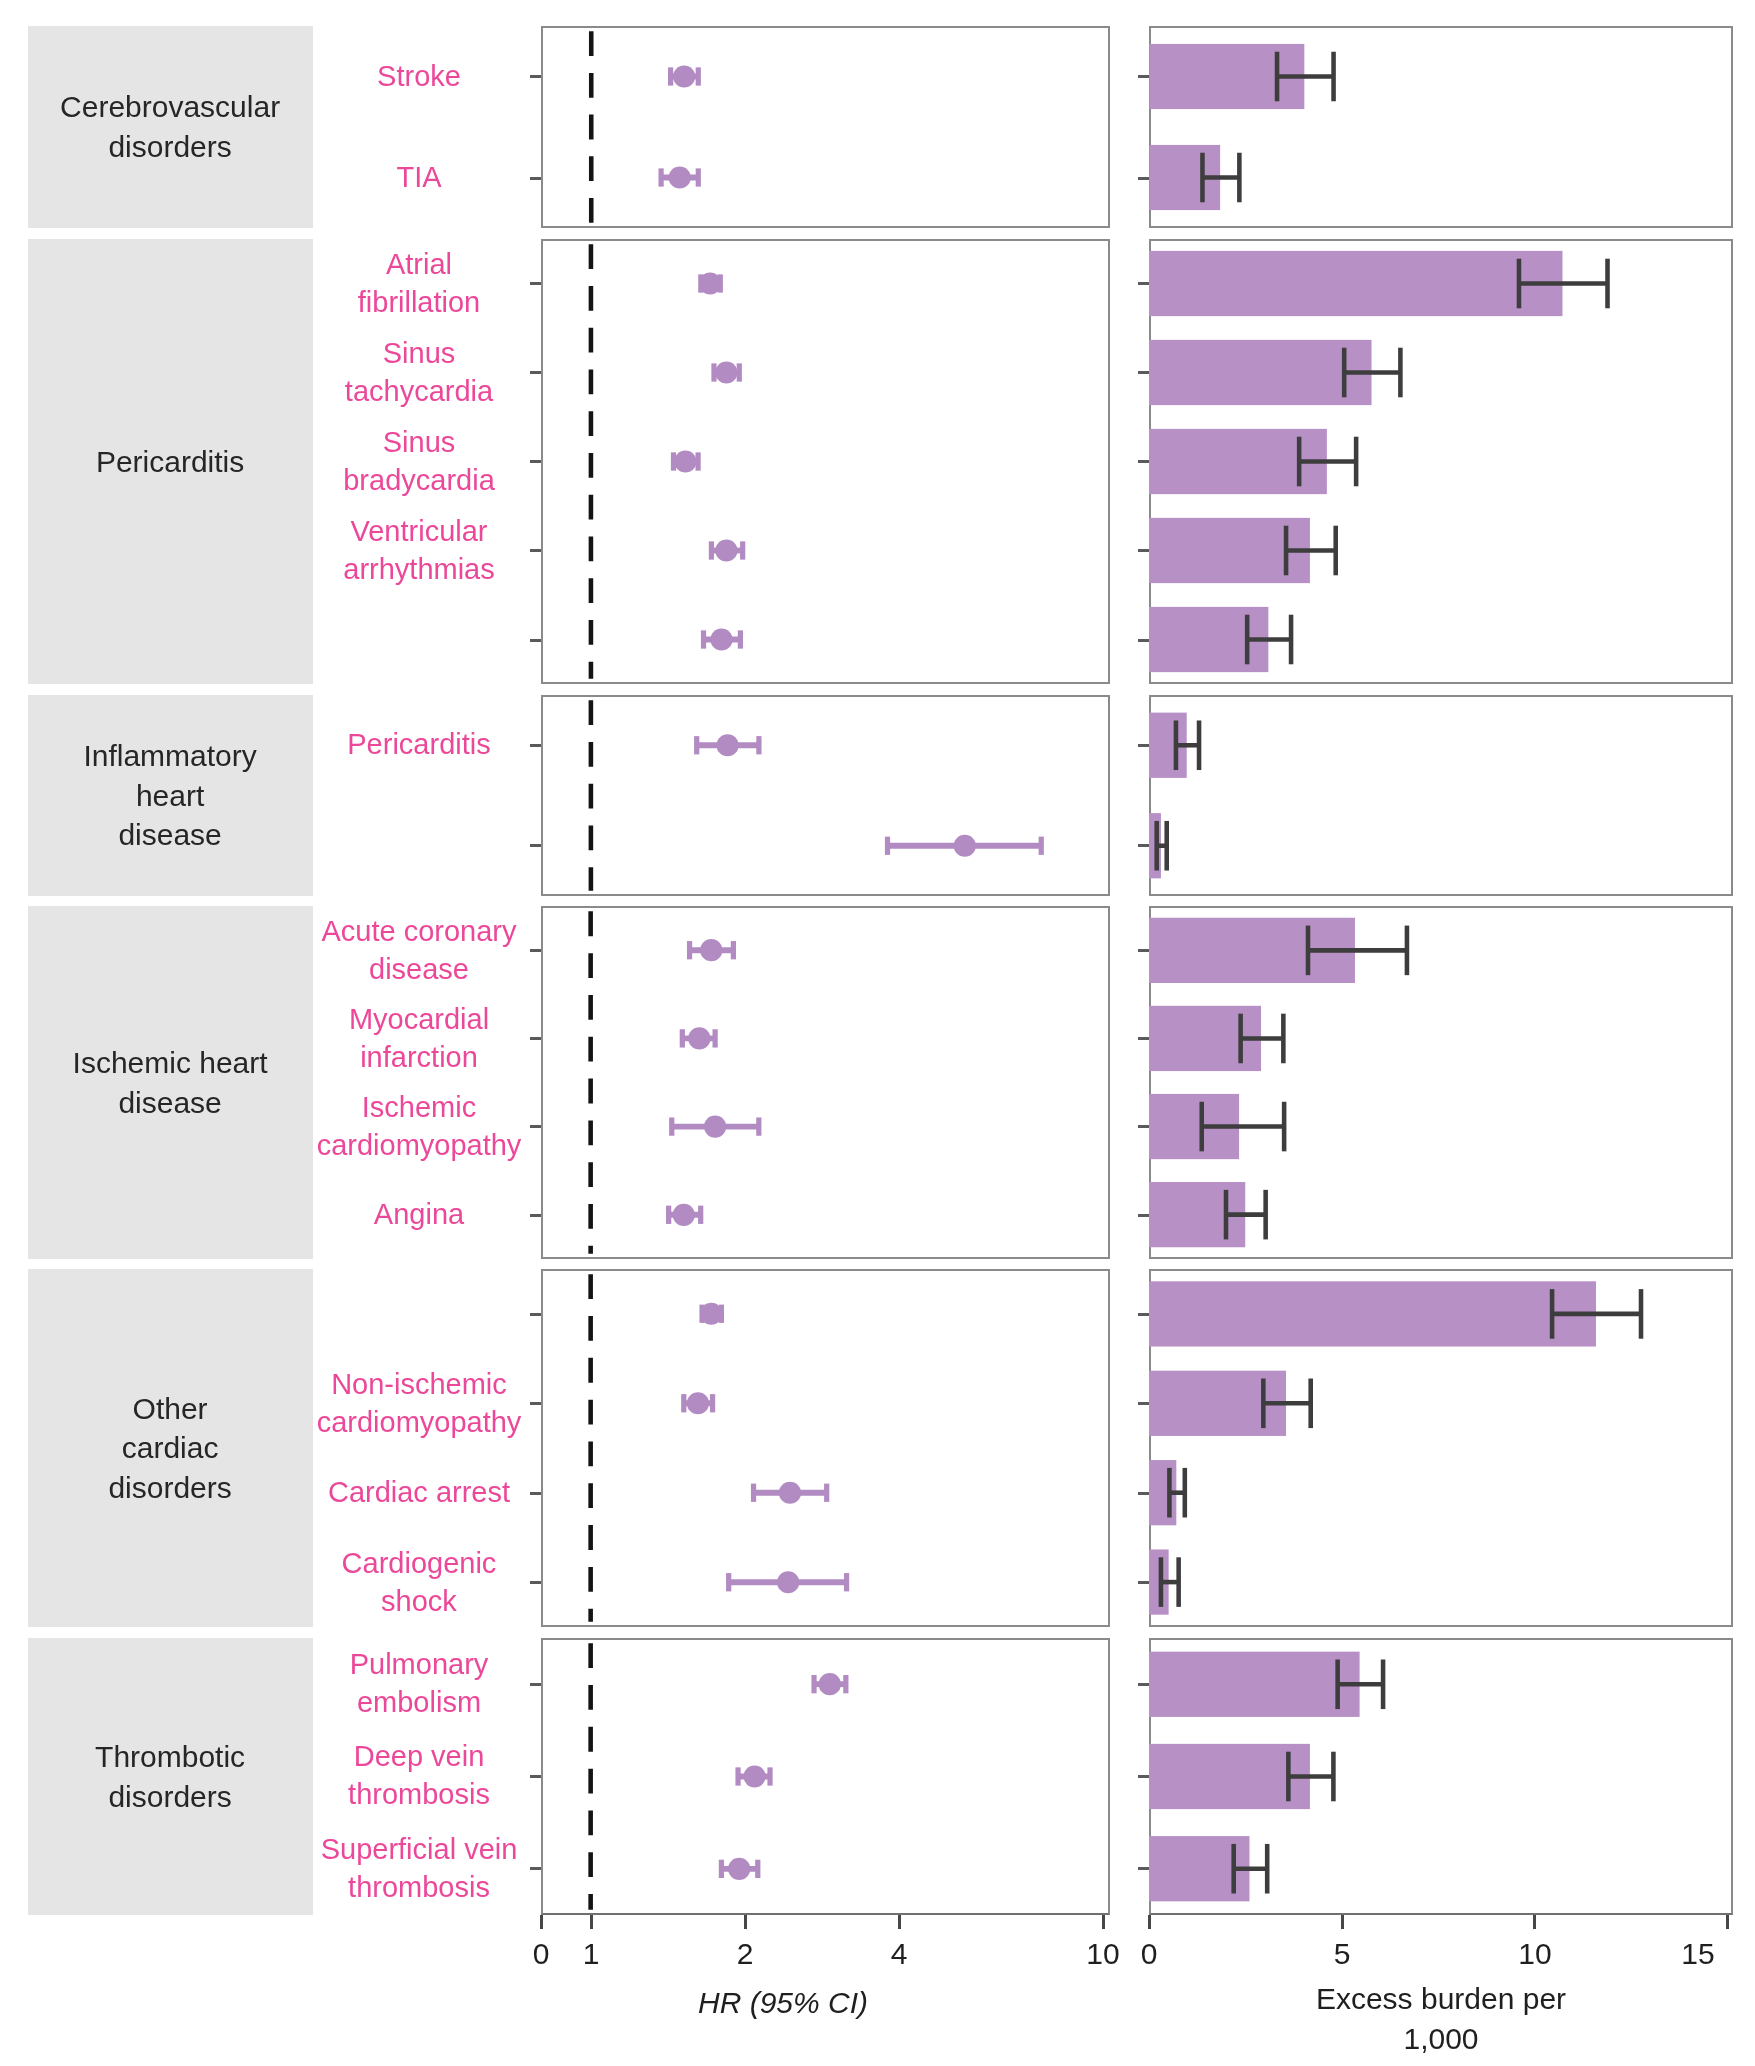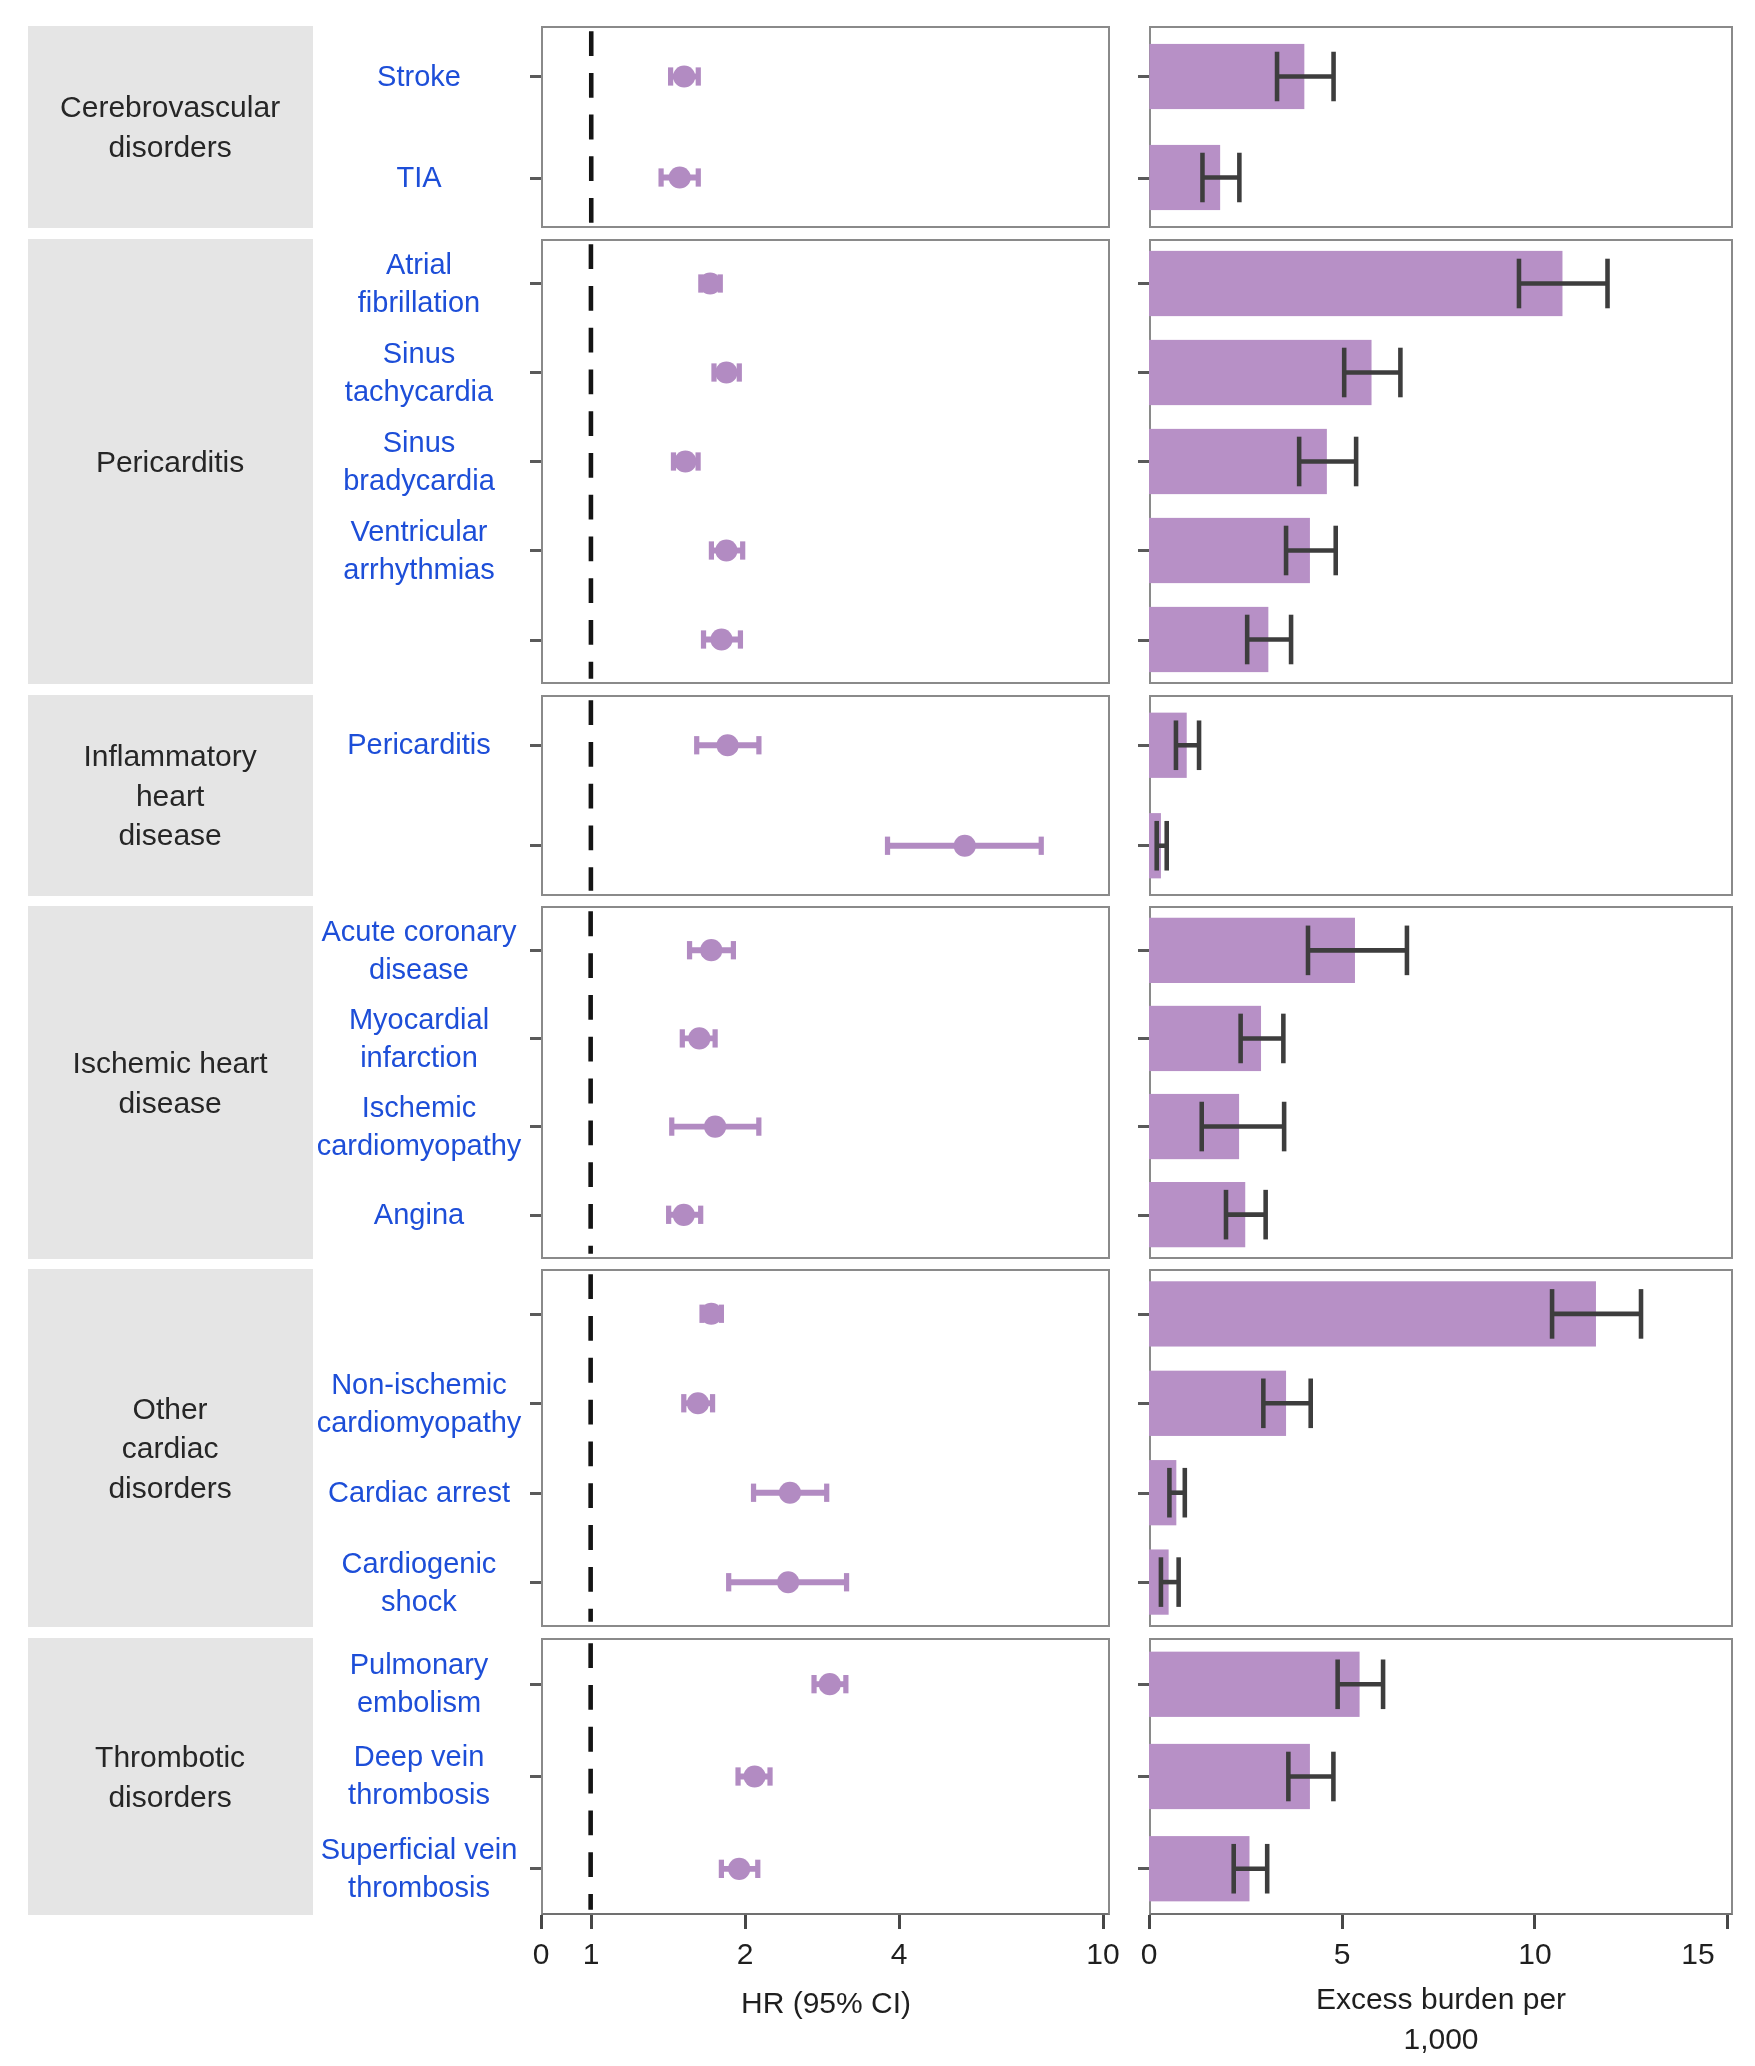--- a/index.html
+++ b/index.html
@@ -16,21 +16,21 @@
     position:absolute;
     background:#e5e5e5;
     display:flex;align-items:center;justify-content:center;margin-left:8px;
   }
   .group-label{
     font-size:30px;line-height:1.32;text-align:center;white-space:pre-line;color:#262626;
   }
   .outcome-label{
     position:absolute;
     display:flex;align-items:center;justify-content:center;
-    font-size:29px;line-height:1.28;text-align:center;white-space:pre-line;color:#1d4ed8;
+    font-size:29px;line-height:1.28;text-align:center;white-space:pre-line;color:#ec4899;
   }
   .panel{
     position:absolute;
     background:#ffffff;
     border:2px solid #8a8a8a;
     box-sizing:border-box;
   }
   .panel.last{border-bottom-width:2.6px;border-bottom-color:#707070;}
   .row-tick{position:absolute;background:#5a5a5a;}
   .axis-tick{position:absolute;background:#474747;}
@@ -358,18 +358,18 @@
       <div class="axis-tick" style="left: 1148px; top: 1915px; width: 2.6px; height: 14.4px; position: absolute;"></div>
       <div class="axis-tick-label" style="left: 1149px; top: 1937px; position: absolute;">0</div>
       <div class="axis-tick" style="left: 1341px; top: 1915px; width: 2.6px; height: 14.4px; position: absolute;"></div>
       <div class="axis-tick-label" style="left: 1342px; top: 1937px; position: absolute;">5</div>
       <div class="axis-tick" style="left: 1533px; top: 1915px; width: 2.6px; height: 14.4px; position: absolute;"></div>
       <div class="axis-tick-label" style="left: 1535px; top: 1937px; position: absolute;">10</div>
       <div class="axis-tick" style="left: 1726px; top: 1915px; width: 2.6px; height: 14.4px; position: absolute;"></div>
       <div class="axis-tick-label" style="left: 1698px; top: 1937px; position: absolute;">15</div>
     </div>
 
-  <div class="axis-caption" style="left:826px;top:1983px;">HR (95% CI)</div>
+  <div class="axis-caption" style="left:783px;top:1983px;font-style:italic;">HR (95% CI)</div>
 
   <div class="axis-caption" style="left:1441px;top:1979px;">Excess burden per 1,000
 persons (95% CI)</div>
 </div>
 
 
 </body></html>

